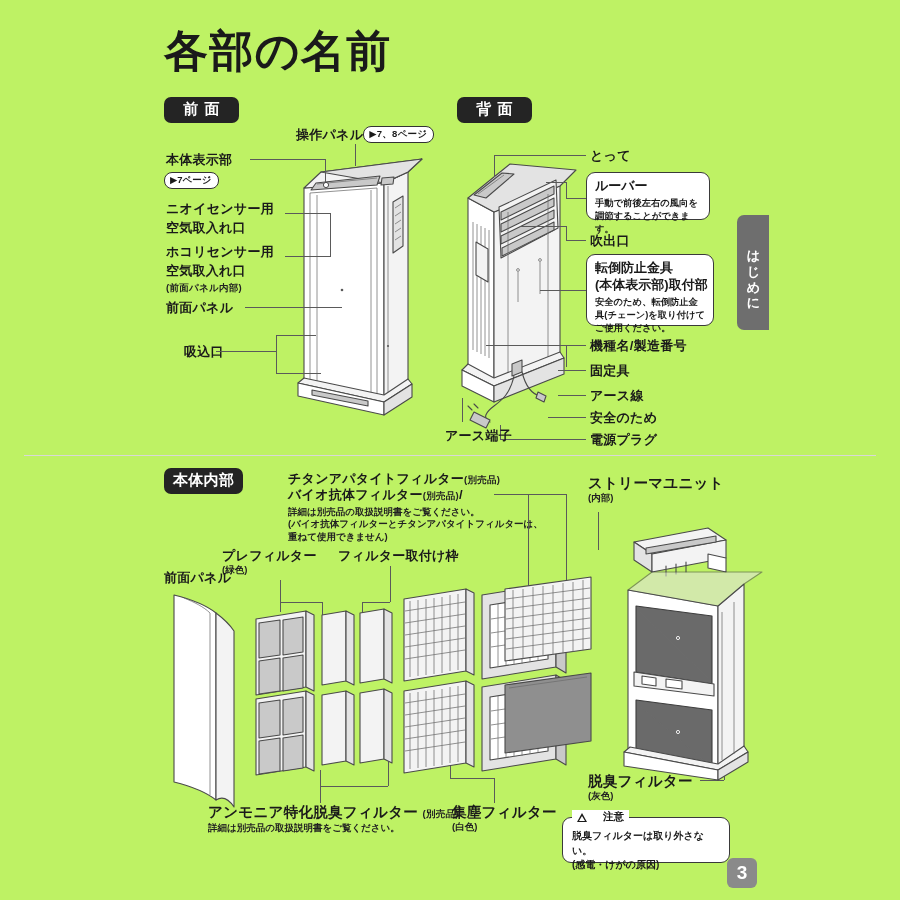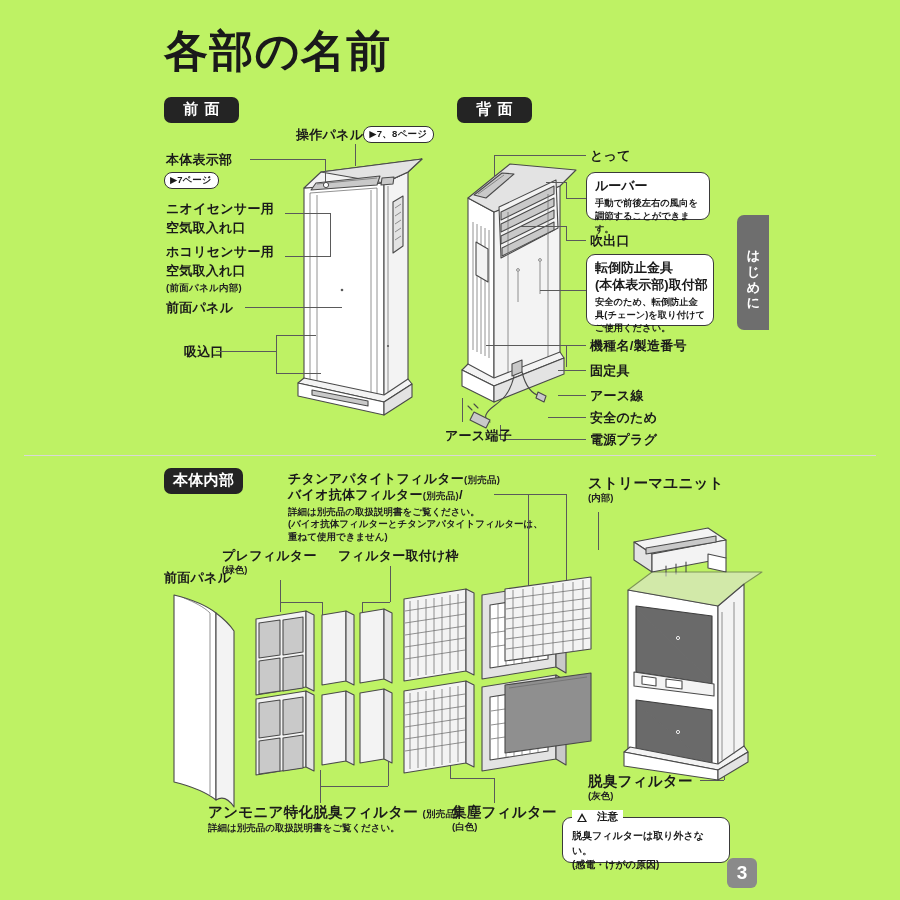--- a/index.html
+++ b/index.html
@@ -45,21 +45,21 @@
   .callout .ttl{font-weight:bold;font-size:13px;line-height:1.3;white-space:nowrap;}
   .callout .bd{font-weight:bold;font-size:9.3px;line-height:1.4;margin-top:2px;}
 
   
   .caution{
     position:absolute;border:1.3px solid #3a3a3a;border-radius:9px;
     background:#fff;box-sizing:border-box;
   }
   .caution .head{
     position:absolute;top:-8px;left:9px;background:#fff;padding:0 5px;
-    font-size:10.5px;font-weight:bold;display:flex;align-items:center;gap:10px;
+    font-size:10.5px;font-weight:bold;display:flex;align-items:center;gap:16px;
   }
   .caution .bd{font-size:10px;font-weight:bold;line-height:1.45;padding:11px 8px 6px 9px;}
   .warn-tri{display:inline-block;width:0;height:0;
     border-left:5.5px solid transparent;border-right:5.5px solid transparent;
     border-bottom:9.5px solid #1a1a1a;position:relative;}
   .warn-tri::after{content:"";position:absolute;left:-3.2px;top:3.4px;
     border-left:3.2px solid transparent;border-right:3.2px solid transparent;
     border-bottom:5.6px solid #fff;}
 
   

